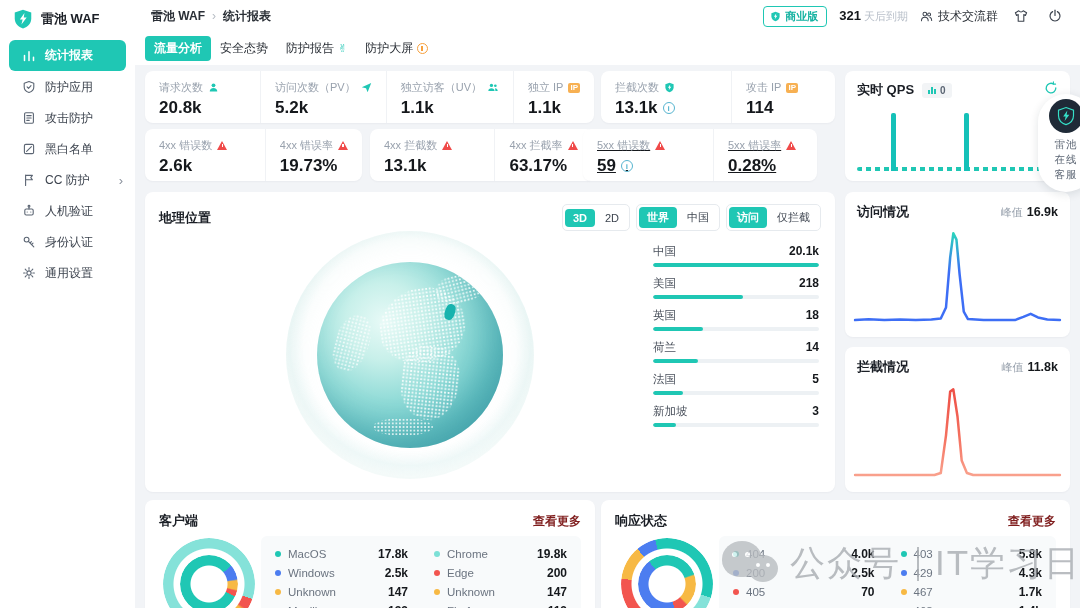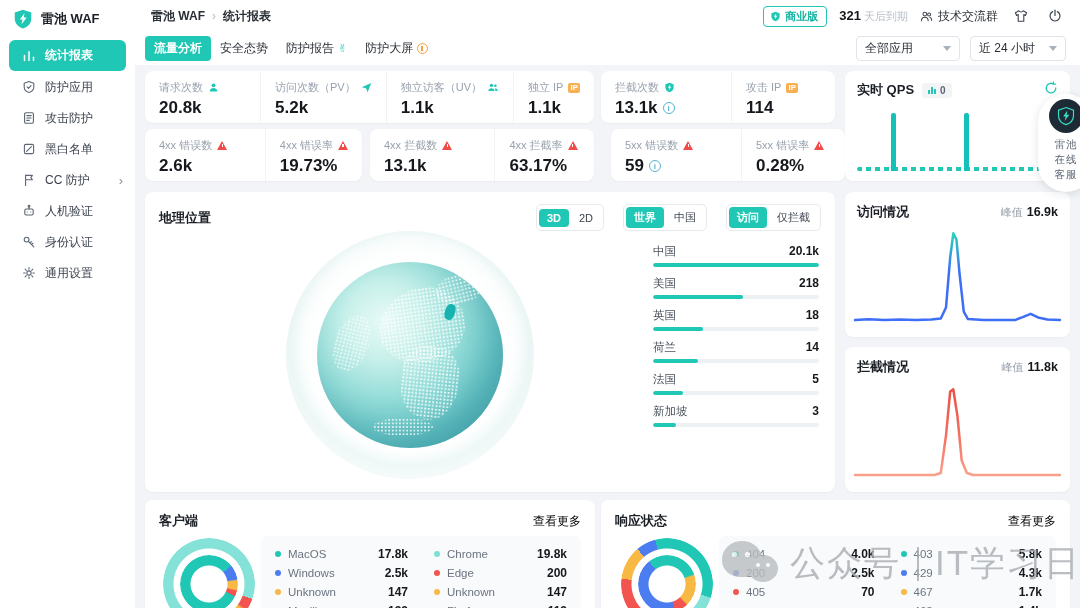--- a/index.html
+++ b/index.html
@@ -67,21 +67,21 @@
   .qps-refresh { margin-left:auto; cursor:pointer; }
   .qps-chart { position:absolute; left:12px; right:12px; bottom:10px; top:42px; }
   .qps-base { position:absolute; left:0; right:0; bottom:0; height:4px; background:repeating-linear-gradient(90deg,#1fc7b4 0 5px,transparent 5px 9px); border-radius:2px; }
   .qps-bar { position:absolute; bottom:0; width:5px; background:#14c1b8; border-radius:2px 2px 0 0; }
 
   
   .geo-head { display:flex; align-items:center; padding:12px 14px 0 14px; gap:8px; }
   .toggle-group { display:flex; align-items:center; border:1px solid #e6eaee; border-radius:5px; padding:2px; gap:2px; }
   .toggle-opt { font-size:11px; color:#3c434e; padding:3px 8px; border-radius:4px; cursor:pointer; }
   .toggle-opt.on { background:#1fc7b4; color:#fff; font-weight:bold; }
-  .geo-toggles { margin-left:auto; display:flex; gap:19px; }
+  .geo-toggles { margin-left:auto; display:flex; gap:6px; }
 
   .globe-wrap { position:absolute; left:120px; top:38px; width:290px; height:250px; display:flex; align-items:center; justify-content:center; }
   .globe-halo { width:248px; height:248px; border-radius:50%; background:radial-gradient(circle at 50% 46%, #ffffff 58%, #f3fafa 66%, #ffffff 72%, rgba(255,255,255,0) 76%); display:flex; align-items:center; justify-content:center; box-shadow:0 0 30px rgba(190,225,222,.35) inset; }
   .globe { width:186px; height:186px; border-radius:50%; position:relative; overflow:hidden; background:radial-gradient(circle at 36% 32%, #e8faf7 0%, #c8f0ea 22%, #93dcd8 45%, #64c4c6 68%, #45abb4 88%, #3a9fab 100%); box-shadow: inset -14px -18px 28px rgba(40,120,130,.25); }
   .landmass { position:absolute; background-image:radial-gradient(rgba(255,255,255,.95) 1px, rgba(255,255,255,0) 1.4px); background-size:3.6px 3.6px; filter:blur(.2px); }
   .land-a { left:62px; top:26px; width:86px; height:74px; border-radius:58% 48% 52% 46%/60% 52% 50% 46%; transform:rotate(-8deg); }
   .land-b { left:84px; top:84px; width:58px; height:74px; border-radius:46% 54% 58% 62%/44% 50% 66% 56%; transform:rotate(6deg); }
   .land-c { left:18px; top:52px; width:34px; height:58px; border-radius:60% 40% 55% 45%/55% 45% 60% 40%; transform:rotate(14deg); opacity:.85; }
   .land-d { left:118px; top:12px; width:52px; height:28px; border-radius:50%/60%; transform:rotate(-14deg); opacity:.9; }
   .land-e { left:56px; top:156px; width:60px; height:18px; border-radius:50%; opacity:.8; }
@@ -95,21 +95,21 @@
   .country-fill { height:100%; border-radius:2px; background:#1fc7b4; }
 
   
   .line-head { display:flex; align-items:center; padding:11px 12px 0 12px; }
   .peak { margin-left:auto; font-size:11px; color:#98a1ad; }
   .peak b { color:#15181c; font-size:12.5px; margin-left:4px; }
   .line-svg { position:absolute; left:8px; right:8px; bottom:6px; top:34px; }
 
   
   .bottom-head { display:flex; align-items:center; padding:12px 14px 0 14px; }
-  .more-link { margin-left:auto; font-size:12px; color:#000000; font-weight:normal; cursor:pointer; }
+  .more-link { margin-left:auto; font-size:12px; color:#7f1d1d; font-weight:bold; cursor:pointer; }
   .donut2 { position:absolute; border-radius:50%; }
   .ring { position:absolute; border-radius:50%; -webkit-mask:radial-gradient(closest-side, transparent calc(100% - 11px), #000 calc(100% - 10px)); mask:radial-gradient(closest-side, transparent calc(100% - 11px), #000 calc(100% - 10px)); }
   .list-panel { position:absolute; background:#f8fafb; border-radius:6px; display:grid; grid-template-columns:1fr 1fr; column-gap:26px; padding:8px 14px; }
   .kv-row { display:flex; align-items:center; height:19px; font-size:11.5px; color:#6b7480; }
   .kv-row b { margin-left:auto; color:#15181c; font-size:12px; }
   .dot { width:6px; height:6px; border-radius:50%; margin-right:7px; flex:0 0 auto; }
   .c-teal { background:#1fc7b4; } .c-lteal { background:#7ce0d6; } .c-blue { background:#4c7df0; } .c-yellow { background:#f7b944; } .c-red { background:#f2554f; }
 
   
   .support { position:absolute; right:-14px; top:94px; width:56px; background:#fff; border-radius:28px; box-shadow:0 2px 10px rgba(20,30,40,.12); padding:5px 5px 10px 5px; z-index:8; text-align:center; }
@@ -251,30 +251,20 @@
       </div>
     <div class="tab">
         <span>防护报告</span>
         <span class="tab-badge-teal">✌</span>
       </div>
     <div class="tab">
         <span>防护大屏</span>
         <span class="tab-badge-orange"></span>
       </div>
   </div>
-  <div class="filters">
-    <div class="select w1">
-        <span>全部应用</span>
-        <span class="caret"></span>
-      </div>
-    <div class="select w2">
-        <span>近 24 小时</span>
-        <span class="caret"></span>
-      </div>
-  </div>
 </div>
 
 <div class="card" style="left:145px; top:71px; width:449px; height:52px;">
   <div class="stat-grid4">
     <div class="stat-cell">
       <div class="stat-label">
           <span>请求次数</span>
         <svg width="11" height="11" viewBox="0 0 14 14" fill="#1fc7b4">
             <circle cx="7" cy="4.2" r="2.4"></circle>
             <path d="M2.2 12 C2.2 9.2 4.3 7.6 7 7.6 S11.8 9.2 11.8 12 Z"></path>
@@ -369,21 +359,21 @@
     <div class="stat-cell">
       <div class="stat-label">
           <span>4xx 拦截率</span>
           <span class="warn-tri"></span>
         </div>
       <div class="stat-value">63.17%</div>
     </div>
   </div>
 </div>
 
-<div class="card" style="left:611px; top:129px; width:234px; height:52px;">
+<div class="card" style="left:583px; top:129px; width:234px; height:52px;text-decoration:underline;">
   <div class="stat-grid2">
     <div class="stat-cell">
       <div class="stat-label">
           <span>5xx 错误数</span>
           <span class="warn-tri"></span>
         </div>
       <div class="stat-value">
           <span>59</span>
           <span class="info-dot">i</span>
         </div>

